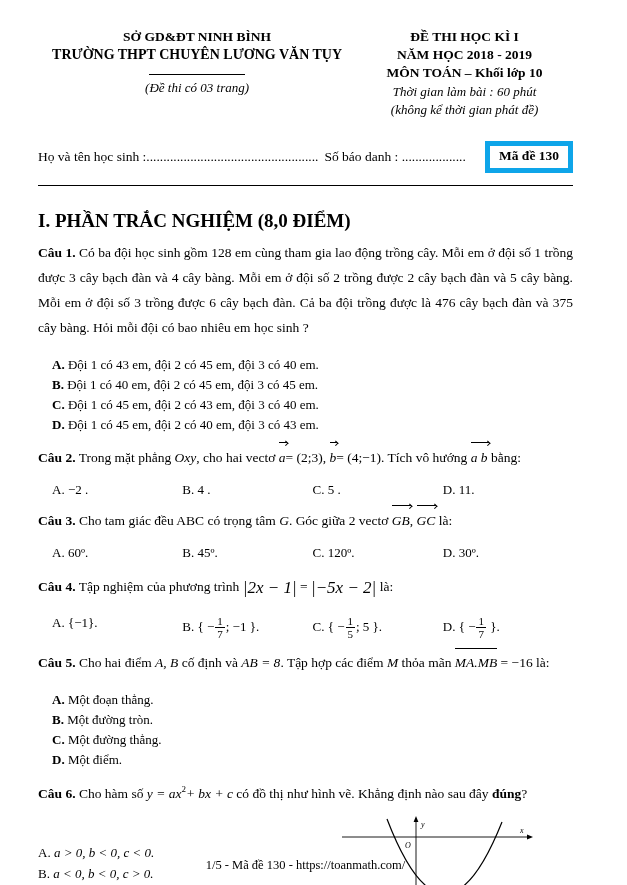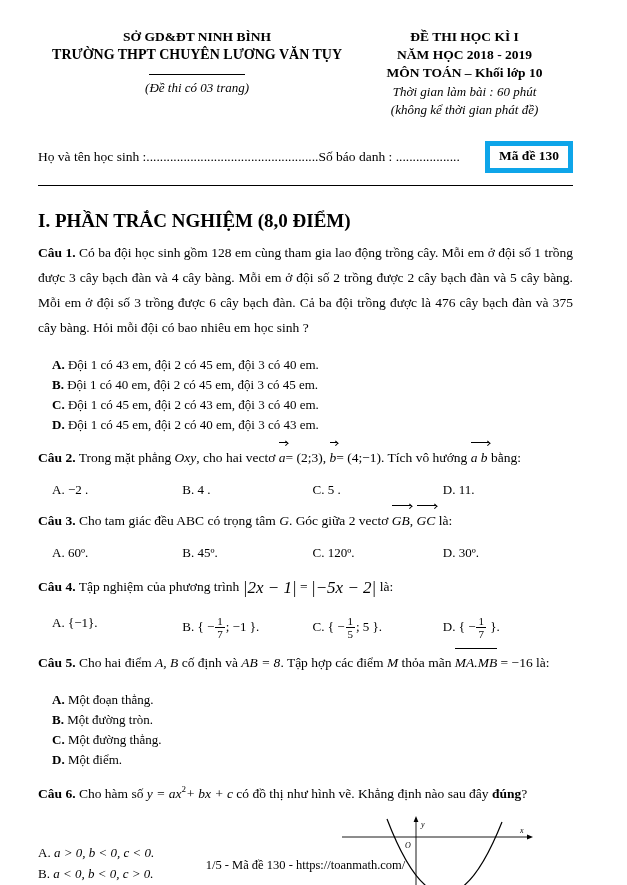--- a/index.html
+++ b/index.html
@@ -67,20 +67,21 @@
     display: flex;
     align-items: center;
     margin-top: 22px;
     font-size: 13.5px;
   }
   .stu-name {
     white-space: nowrap;
   }
   .stu-sbd {
     white-space: nowrap;
+    margin-left: 6px;
   }
   .ma-de {
     margin-left: auto;
     border: 5px solid #0ea5e9;
     padding: 3px 9px 4px 9px;
     font-weight: bold;
     font-size: 13.5px;
     line-height: 1.1;
   }
   .hr-main {

